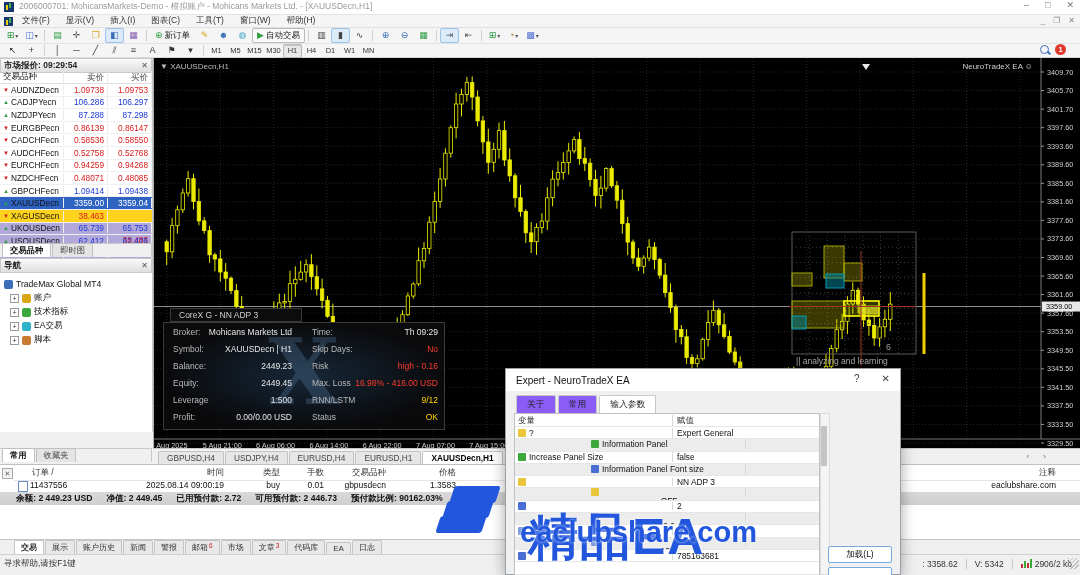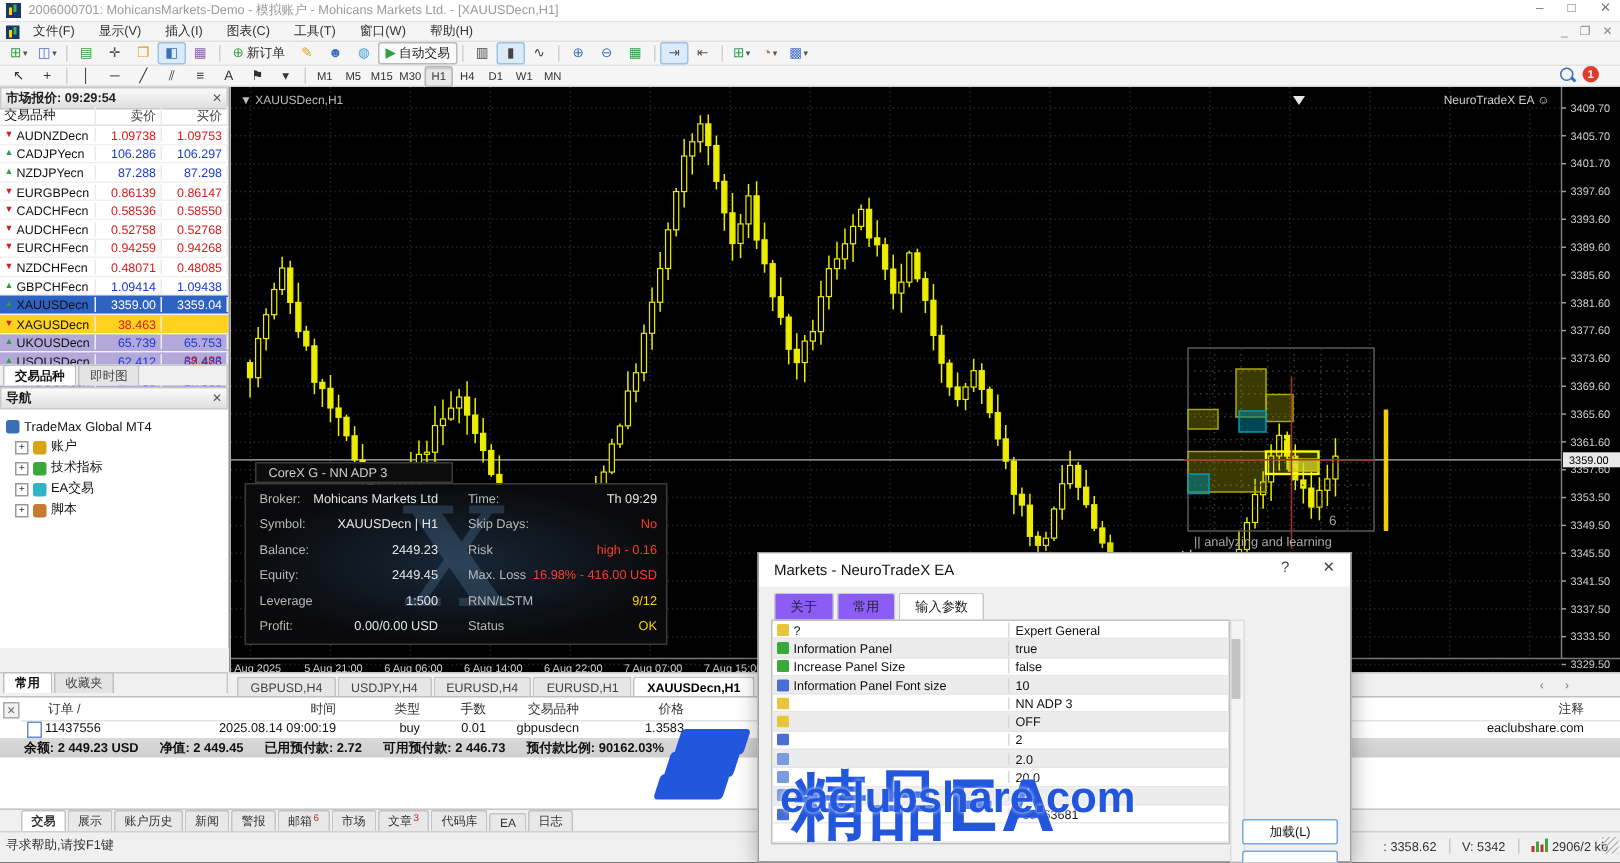--- a/index.html
+++ b/index.html
@@ -121,21 +121,21 @@
   
   #dialog{left:505px;top:368px;width:396px;height:207px;background:#f0f0f0;border:1px solid #9aa0a6;
      box-shadow:0 3px 14px rgba(0,0,0,.35);box-sizing:border-box;z-index:30;}
   #dlg-title{height:22px;background:#fff;display:flex;align-items:center;padding:0 10px;font-size:10px;color:#111;}
   #dlg-btns{position:absolute;right:10px;top:4px;display:flex;gap:22px;color:#444;font-size:10px;}
   #dlg-tabs{position:absolute;left:10px;top:26px;display:flex;gap:2px;}
   .dtab{font-size:8.8px;color:#222;padding:3px 10px;border:1px solid #c8c8c8;border-bottom:none;background:#8b5cf6;border-radius:2px 2px 0 0;}
   .dtab.active{background:#fff;}
   #dlg-table{position:absolute;left:8px;top:44px;width:304px;background:#fff;border:1px solid #c0c0c0;}
   .drow{display:flex;height:11.3px;align-items:center;border-bottom:1px solid #e6e6e6;}
-  .drow.alt{background:#ececec;}
+  .drow.alt{background:#ececec;flex-direction:column;}
   .drow .nm{width:158px;display:flex;align-items:center;gap:3px;padding-left:3px;font-size:8.4px;color:#111;
      border-right:1px solid #d8d8d8;overflow:hidden;white-space:nowrap;box-sizing:border-box;}
   .drow .vl{flex:1;padding-left:4px;font-size:8.4px;color:#111;white-space:nowrap;overflow:hidden;}
   .drow.header{background:#fff;color:#333;height:12px;}
   .pic{width:8px;height:8px;border-radius:1px;flex:0 0 auto;}
   .pic.str{background:#e8c53a;} .pic.bool{background:#3aa83a;} .pic.int{background:#4a6fd4;} .pic.dbl{background:#7a9be0;}
   #dlg-scroll{position:absolute;left:314px;top:44px;width:8px;height:160px;background:#f4f4f4;border:1px solid #ddd;}
   #dlg-thumb{position:absolute;left:0;top:12px;width:6px;height:40px;background:#c4c4c4;margin:0 0 0 0;}
   .dlg-btn{position:absolute;left:322px;width:62px;height:15px;background:#fff;border:1px solid #78a8e0;border-radius:2px;
      font-size:8.5px;display:flex;align-items:center;justify-content:center;color:#111;}
@@ -997,32 +997,36 @@
           <i style="height:9px;background:#3aa83a"></i>
       </span>
       <span>2906/2 kb</span>
     </span>
   </span>
 </div>
 <div class="abs" id="resize-grip"></div>
 
 <div class="abs" id="dialog">
   <div id="dlg-title">
-    <span>Markets - NeuroTradeX EA</span>
+    <span>Expert - NeuroTradeX EA</span>
   </div>
   <div id="dlg-btns">
     <span>?</span>
     <span>✕</span>
   </div>
   <div id="dlg-tabs">
       <span class="dtab">关于</span>
       <span class="dtab">常用</span>
       <span class="dtab active">输入参数</span>
     </div>
   <div id="dlg-table">
+      <div class="drow header">
+        <div class="nm" style="color: rgb(51, 51, 51);">变量</div>
+        <div class="vl" style="color: rgb(51, 51, 51);">赋值</div>
+      </div>
       <div class="drow">
         <div class="nm">
           <span class="pic str"></span>
           <span>?</span>
         </div>
         <div class="vl">Expert General</div>
       </div>
       <div class="drow alt">
         <div class="nm">
           <span class="pic bool"></span>

